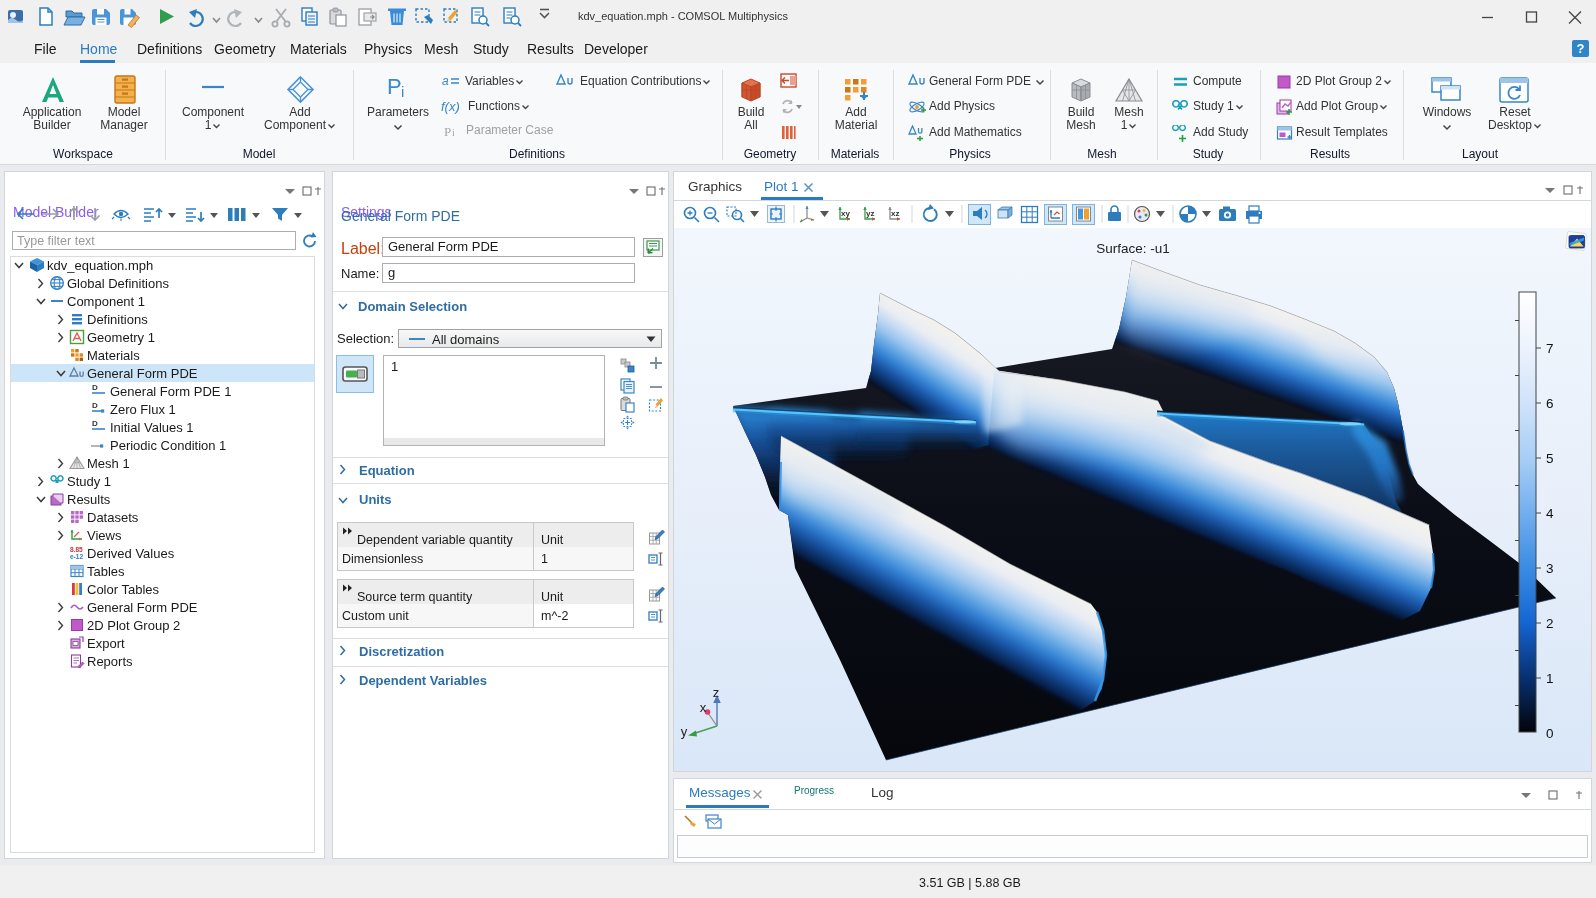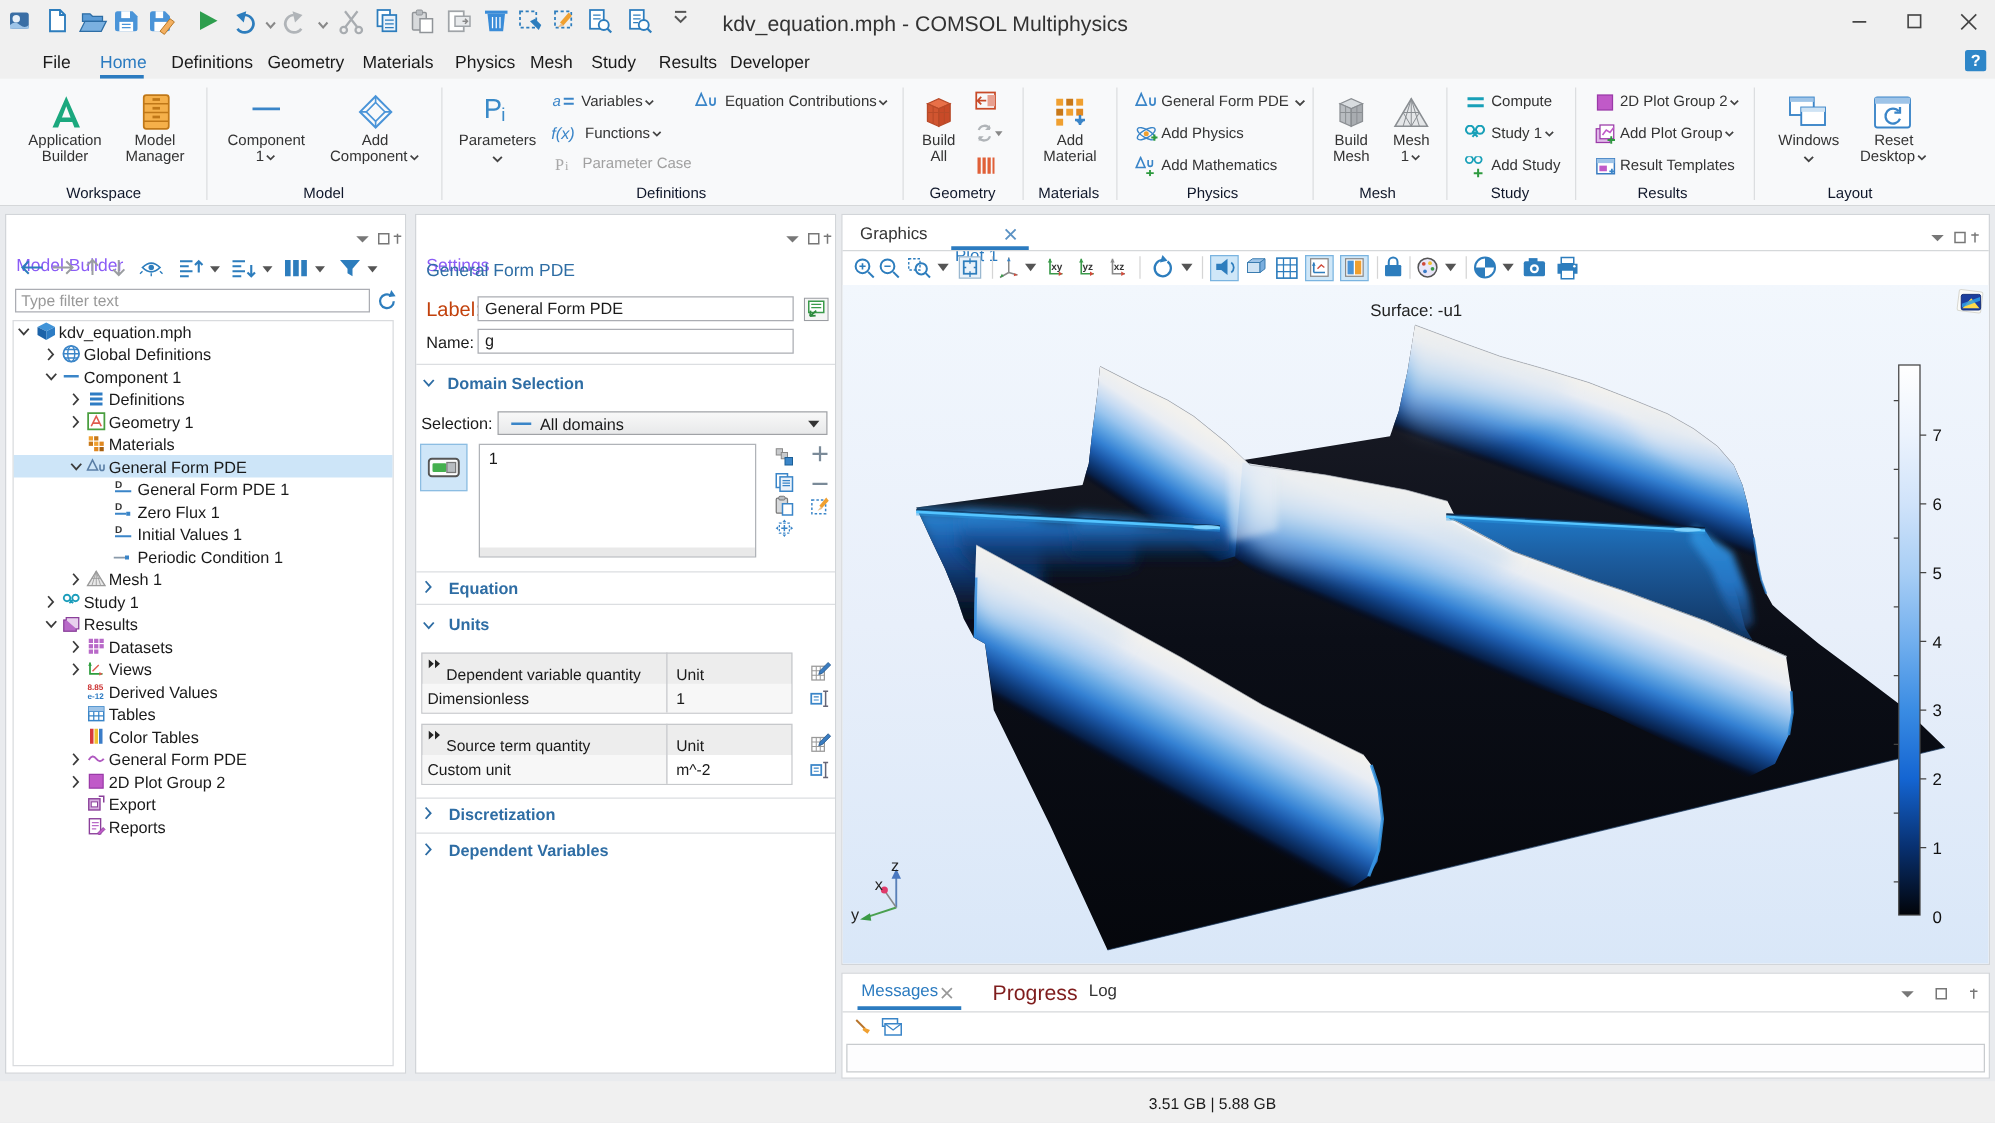--- a/index.html
+++ b/index.html
@@ -17,21 +17,21 @@
 .grouplabel { position:absolute; color:#0f172a; font-size:12px; text-align:center; }
 .riblabel { position:absolute; color:#333; font-size:12px; text-align:center; line-height:13px; }
 .menuitem { position:absolute; color:#1a1a1a; font-size:14px; }
 .sep { position:absolute; background:#dcdee1; height:1px; }
 </style>
 </head>
 <body>
 <div id="win">
 
 <div class="abs" style="left:0;top:0;width:1596px;height:63px;background:#f0f0f0;"></div>
-<div class="txt" style="left:578px;top:10px;font-size:17px;color:#333;">kdv_equation.mph - COMSOL Multiphysics</div>
+<div class="txt" style="left:578px;top:10px;font-size:11px;color:#333;">kdv_equation.mph - COMSOL Multiphysics</div>
 
 <svg class="abs" style="left:1470px;top:5px;" width="120" height="26" viewBox="0 0 120 26">
  <line x1="12" y1="12.5" x2="23" y2="12.5" stroke="#444" stroke-width="1.3"></line>
  <rect x="56.5" y="7" width="10" height="10" fill="none" stroke="#444" stroke-width="1.3"></rect>
  <line x1="99" y1="6.5" x2="111" y2="18.5" stroke="#444" stroke-width="1.3"></line>
  <line x1="111" y1="6.5" x2="99" y2="18.5" stroke="#444" stroke-width="1.3"></line>
 </svg>
 
 <div class="abs" style="left:1572px;top:40px;width:17px;height:17px;background:#2e86c8;border-radius:2px;color:#fff;font-size:13px;font-weight:bold;text-align:center;line-height:17px;">?</div>
 
@@ -706,21 +706,21 @@
 <div class="sep" style="left:333px;top:666px;width:335px;"></div>
 <svg class="abs" style="left:339px;top:674px" width="7" height="11" viewBox="0 0 7 11">
         <path d="M1.5 1 L5.5 5.5 L1.5 10" fill="none" stroke="#2e6da4" stroke-width="1.5"></path>
       </svg>
 <div class="sechead" style="left:359px;top:673px;">Dependent Variables</div>
 </div>
 
 <div class="panel" style="left:673px;top:171px;width:919px;height:601px;"></div>
 <div id="graphics">
 <div class="txt" style="left:688px;top:179px;font-size:13.5px;color:#333;">Graphics</div>
-<div class="txt" style="left:764px;top:179px;font-size:13.5px;color:#2b7bc0;margin-top:18px;">Plot 1</div>
+<div class="txt" style="left:764px;top:179px;font-size:13.5px;color:#2b7bc0;">Plot 1</div>
 <svg class="abs" style="left:803px;top:182px" width="11" height="11" viewBox="0 0 11 11">
         <path d="M1.5 1.5 L9.5 9.5 M9.5 1.5 L1.5 9.5" stroke="#5b92c4" stroke-width="1.5"></path>
       </svg>
 <div class="abs" style="left:761px;top:197px;width:62px;height:2.5px;background:#2b7bc0;"></div>
 <div class="abs" style="left:674px;top:200px;width:917px;height:1px;background:#d5d8da;"></div>
 <svg class="abs" style="left:1543px;top:184px;" width="42" height="12" viewBox="0 0 42 12">
         <path d="M2 4 L7 9 L12 4 Z" fill="#777"></path>
         <rect x="21" y="2" width="8" height="8" fill="none" stroke="#777" stroke-width="1.2"></rect>
         <path d="M37 2 v8 M34 4 h6" stroke="#777" stroke-width="1.2" fill="none"></path>
       </svg>
@@ -1066,21 +1066,21 @@
 
 </div>
 
 <div class="panel" style="left:673px;top:778px;width:919px;height:85px;"></div>
 <div id="messages">
 <div class="txt" style="left:689px;top:785px;font-size:13.5px;color:#2b7bc0;">Messages</div>
 <svg class="abs" style="left:752px;top:789px" width="11" height="11" viewBox="0 0 11 11">
         <path d="M1.5 1.5 L9.5 9.5 M9.5 1.5 L1.5 9.5" stroke="#999" stroke-width="1.4"></path>
       </svg>
 <div class="abs" style="left:686px;top:805px;width:83px;height:2.5px;background:#2b7bc0;"></div>
-<div class="txt" style="left:794px;top:785px;font-size:17px;color:#7f1d1d;">Progress</div>
+<div class="txt" style="left:794px;top:785px;font-size:10px;color:#0f766e;">Progress</div>
 <div class="txt" style="left:871px;top:785px;font-size:13.5px;color:#333;">Log</div>
 <div class="abs" style="left:674px;top:809px;width:917px;height:1px;background:#d5d8da;"></div>
 <svg class="abs" style="left:1519px;top:789px;" width="68px" height="12" viewBox="0 0 68 12">
         <path d="M2 4 L7 9 L12 4 Z" fill="#777"></path>
         <rect x="30" y="2" width="8" height="8" fill="none" stroke="#777" stroke-width="1.2"></rect>
         <path d="M60 2 v8 M57 4 h6" stroke="#777" stroke-width="1.2" fill="none"></path>
       </svg>
 <svg class="abs" style="left:683px;top:814px" width="16" height="16" viewBox="0 0 16 16">
         <path d="M2 2 L9 9" stroke="#b8742a" stroke-width="1.6"></path>
         <path d="M8 8 L13 10 L11 13 L7 10 Z" fill="#f0a030"></path>

